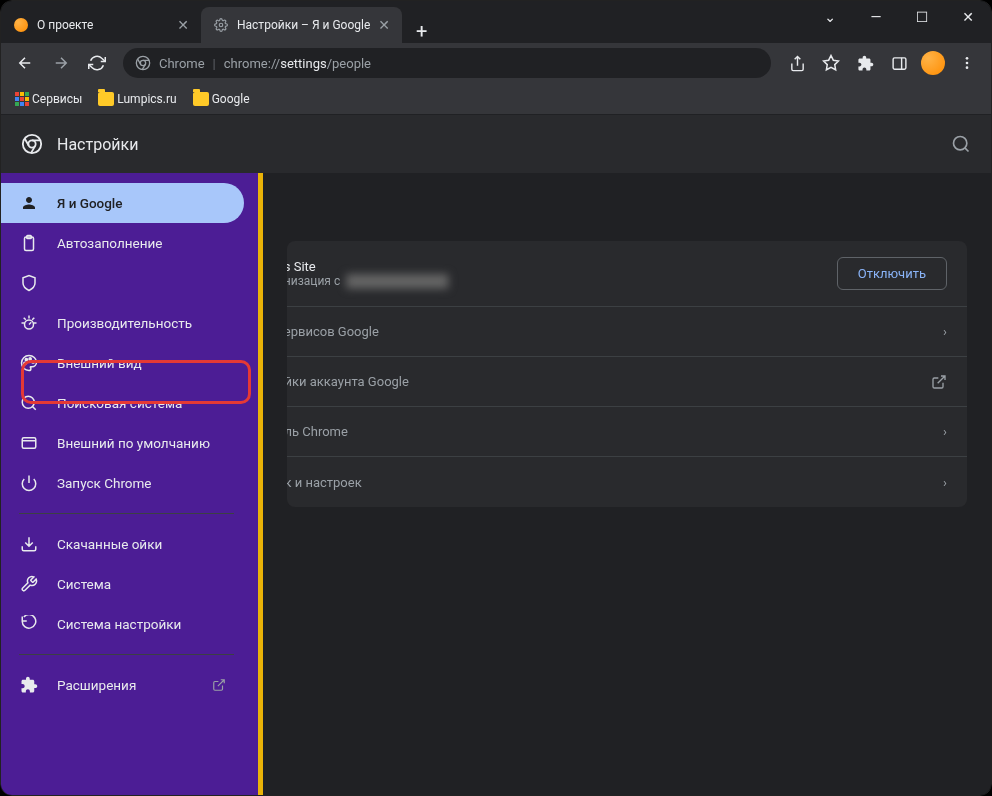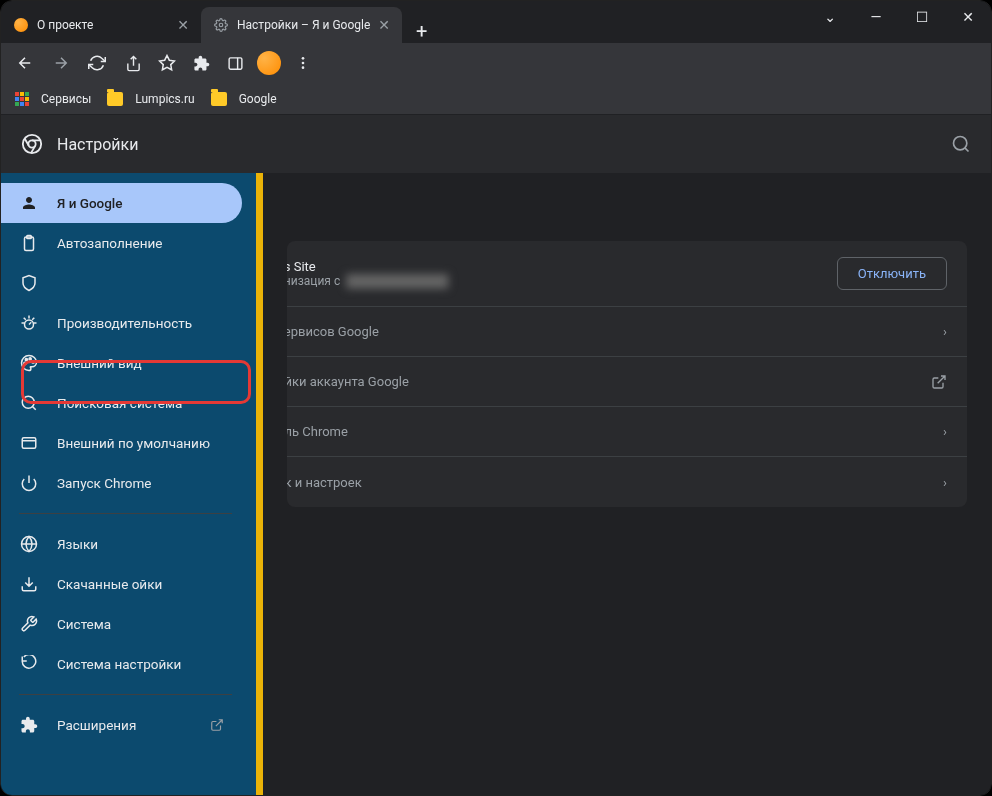--- a/index.html
+++ b/index.html
@@ -26,34 +26,34 @@
 .omnibox { flex: 1; height: 30px; background: #202124; border-radius: 15px; display: flex; align-items: center; padding: 0 12px; margin: 0 6px; color: #9aa0a6; font-size: 13px; gap: 8px; }
 .omnibox .chrome-icon { color: #9aa0a6; }
 .omnibox .sep { color: #5f6368; }
 .omnibox .url-bold { color: #e8eaed; }
 .rt-actions { display: flex; gap: 2px; align-items: center; }
 .rt-btn { width: 32px; height: 32px; display: flex; align-items: center; justify-content: center; color: #e8eaed; cursor: pointer; }
 .avatar { width: 24px; height: 24px; border-radius: 50%; background: radial-gradient(circle at 30% 30%, #ffb347, #ff8c00); }
 
 
 .bookbar { height: 32px; background: #35363a; display: flex; align-items: center; padding: 0 14px; gap: 16px; border-bottom: 1px solid #202124; }
-.bk { display: flex; align-items: center; gap: 12px; color: #e8eaed; font-size: 12px; cursor: pointer; }
+.bk { display: flex; align-items: center; gap: 3px; color: #e8eaed; font-size: 12px; cursor: pointer; }
 .apps-icon { display: grid; grid-template-columns: repeat(3,4px); grid-template-rows: repeat(3,4px); gap: 1px; }
 .apps-icon span { width:4px; height:4px; }
 .folder-icon { width: 16px; height: 14px; background: #ffca28; border-radius: 2px; position: relative; }
 .folder-icon::before { content:''; position:absolute; top:-3px; left:0; width:7px; height:3px; background:#ffca28; border-radius:1px 1px 0 0; }
 
 
 .settings-header { height: 58px; background: #292a2d; display: flex; align-items: center; padding: 0 20px; color: #e8eaed; font-size: 16px; gap: 14px; }
 .chrome-logo { width: 22px; height: 22px; }
 .search-icon-right { margin-left: auto; color: #9aa0a6; cursor: pointer; }
 
 
 .content { display: flex; height: calc(100% - 172px); }
-.sidebar-wrap { width: 262px; background: #0c4a6e; position: relative; border-right: 7px solid #eab308; }
+.sidebar-wrap { width: 262px; background: #4c1d95; position: relative; border-right: 5px solid #eab308; }
 .sidebar { height: 100%; overflow-y: auto; padding: 10px 6px 10px 0; }
 .sidebar::-webkit-scrollbar { width: 10px; }
 .sidebar::-webkit-scrollbar-thumb { background: #5f6368; border-radius: 5px; }
 .sidebar::-webkit-scrollbar-track { background: #292a2d; }
 .side-item { display: flex; align-items: center; gap: 18px; padding: 11px 18px; color: #e8eaed; font-size: 13.5px; cursor: pointer; border-radius: 0 20px 20px 0; margin-right: 8px; }
 .side-item.selected { background: #a8c7fa; color: #202124; font-weight: 500; }
 .side-item .icon { width: 20px; display: flex; justify-content: center; color: inherit; }
 .side-item.selected .icon { color: #202124; }
 .side-sep { height: 1px; background: #3c4043; margin: 10px 18px; }
 .side-item .ext-link { margin-left: auto; color: #9aa0a6; }
@@ -117,20 +117,34 @@
     <div class="nav-btn">
       <svg width="18" height="18" viewBox="0 0 24 24" fill="none" stroke="currentColor" stroke-width="2">
           <path d="M5 12h14M12 5l7 7-7 7"></path>
         </svg>
     </div>
     <div class="nav-btn active">
       <svg width="18" height="18" viewBox="0 0 24 24" fill="none" stroke="currentColor" stroke-width="2">
           <path d="M23 4v6h-6M1 20v-6h6"></path>
           <path d="M3.51 9a9 9 0 0 1 14.85-3.36L23 10M1 14l4.64 4.36A9 9 0 0 0 20.49 15"></path>
         </svg>
+    </div>
+    <div class="omnibox">
+      <span class="chrome-icon">
+        <svg width="16" height="16" viewBox="0 0 24 24" fill="none" stroke="currentColor" stroke-width="2">
+            <circle cx="12" cy="12" r="10"></circle>
+            <circle cx="12" cy="12" r="4"></circle>
+            <line x1="21.17" y1="8" x2="12" y2="8"></line>
+            <line x1="3.95" y1="6.06" x2="8.54" y2="14"></line>
+            <line x1="10.88" y1="21.94" x2="15.46" y2="14"></line>
+          </svg>
+      </span>
+      <span>Chrome</span>
+      <span class="sep">|</span>
+      <span><span>chrome://</span><span class="url-bold">settings</span><span>/people</span></span>
     </div>
     <div class="rt-actions">
       <div class="rt-btn">
         <svg width="17" height="17" viewBox="0 0 24 24" fill="none" stroke="currentColor" stroke-width="2">
             <path d="M4 12v8a2 2 0 0 0 2 2h12a2 2 0 0 0 2-2v-8M16 6l-4-4-4 4M12 2v13"></path>
           </svg>
       </div>
       <div class="rt-btn">
         <svg width="18" height="18" viewBox="0 0 24 24" fill="none" stroke="currentColor" stroke-width="2">
             <polygon points="12 2 15.09 8.26 22 9.27 17 14.14 18.18 21.02 12 17.77 5.82 21.02 7 14.14 2 9.27 8.91 8.26 12 2"></polygon>
@@ -276,30 +290,20 @@
               <svg width="18" height="18" viewBox="0 0 24 24" fill="none" stroke="currentColor" stroke-width="2">
                 <path d="M18.36 6.64a9 9 0 1 1-12.73 0M12 2v10"></path>
               </svg>
             </span>
             <span>Запуск Chrome</span>
           </div>
           <div class="side-sep"></div>
           <div class="side-item">
             <span class="icon">
               <svg width="18" height="18" viewBox="0 0 24 24" fill="none" stroke="currentColor" stroke-width="2">
-                <circle cx="12" cy="12" r="10"></circle>
-                <line x1="2" y1="12" x2="22" y2="12"></line>
-                <path d="M12 2a15.3 15.3 0 0 1 4 10 15.3 15.3 0 0 1-4 10 15.3 15.3 0 0 1-4-10 15.3 15.3 0 0 1 4-10z"></path>
-              </svg>
-            </span>
-            <span>Языки</span>
-          </div>
-          <div class="side-item">
-            <span class="icon">
-              <svg width="18" height="18" viewBox="0 0 24 24" fill="none" stroke="currentColor" stroke-width="2">
                 <path d="M21 15v4a2 2 0 0 1-2 2H5a2 2 0 0 1-2-2v-4M7 10l5 5 5-5M12 15V3"></path>
               </svg>
             </span>
             <span>Скачанные ойки</span>
           </div>
           <div class="side-item">
             <span class="icon">
               <svg width="18" height="18" viewBox="0 0 24 24" fill="none" stroke="currentColor" stroke-width="2">
                 <path d="M14.7 6.3a1 1 0 0 0 0 1.4l1.6 1.6a1 1 0 0 0 1.4 0l3.77-3.77a6 6 0 0 1-7.94 7.94l-6.91 6.91a2.12 2.12 0 0 1-3-3l6.91-6.91a6 6 0 0 1 7.94-7.94l-3.76 3.76z"></path>
               </svg>

